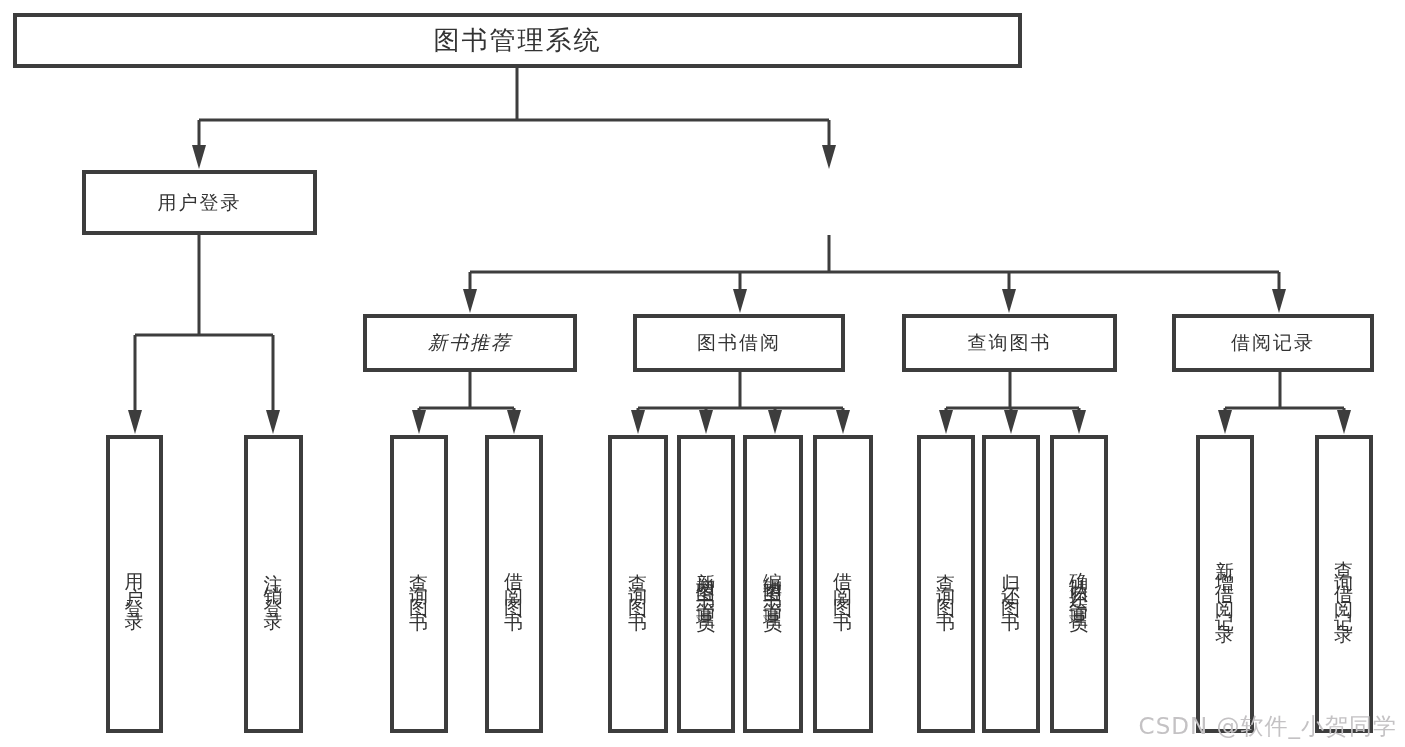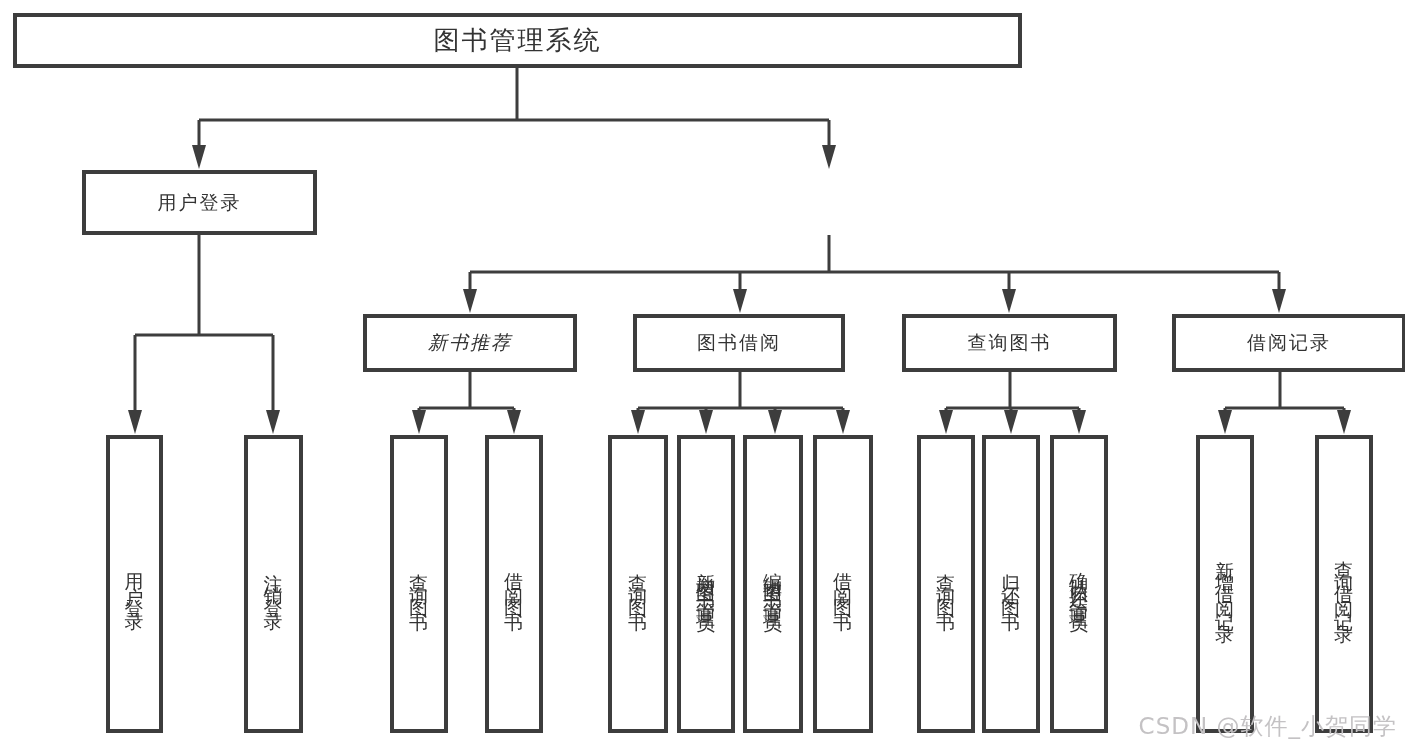--- a/index.html
+++ b/index.html
@@ -98,21 +98,21 @@
 
   <div class="box lvl3" style="left:363px;width:214px;font-style:italic;">
     <span class="hlabel">新书推荐</span>
   </div>
   <div class="box lvl3" style="left:633px;width:212px;">
     <span class="hlabel">图书借阅</span>
   </div>
   <div class="box lvl3" style="left:902px;width:215px;">
     <span class="hlabel">查询图书</span>
   </div>
-  <div class="box lvl3" style="left:1172px;width:234px;">
+  <div class="box lvl3" style="left:1172px;width:202px;">
     <span class="hlabel">借阅记录</span>
   </div>
 
   <div class="box leaf" style="left:106px;width:57px;">
     <span class="vlabel" style="letter-spacing: 13px;">用户登录</span>
   </div>
   <div class="box leaf" style="left:244px;width:59px;">
     <span class="vlabel" style="letter-spacing: 13px;">注销登录</span>
   </div>
 

